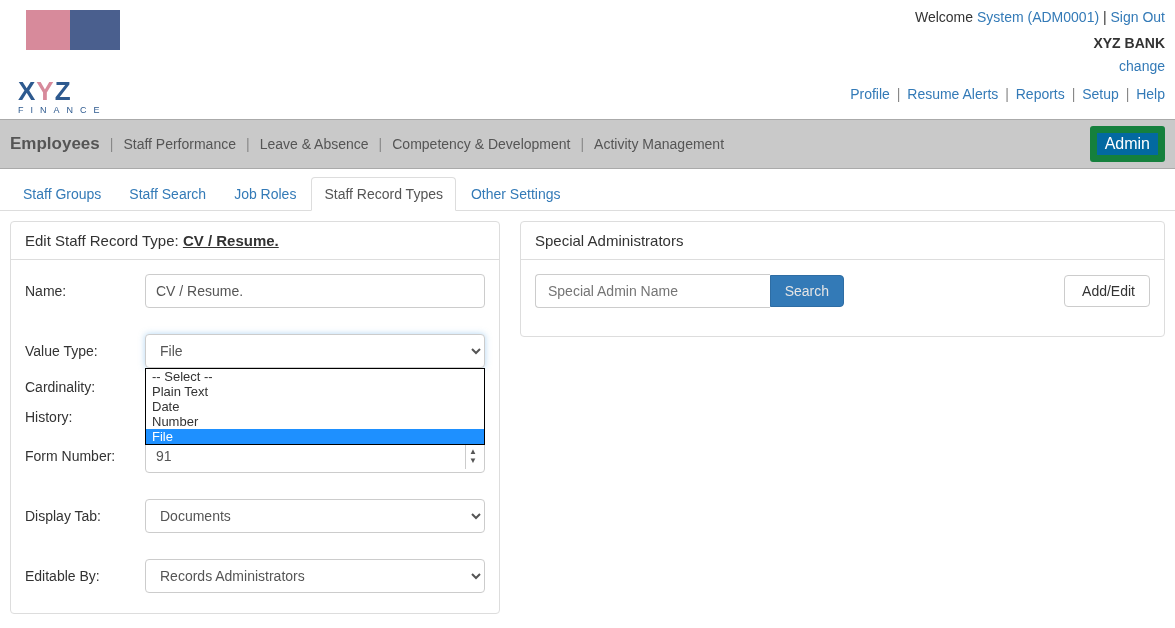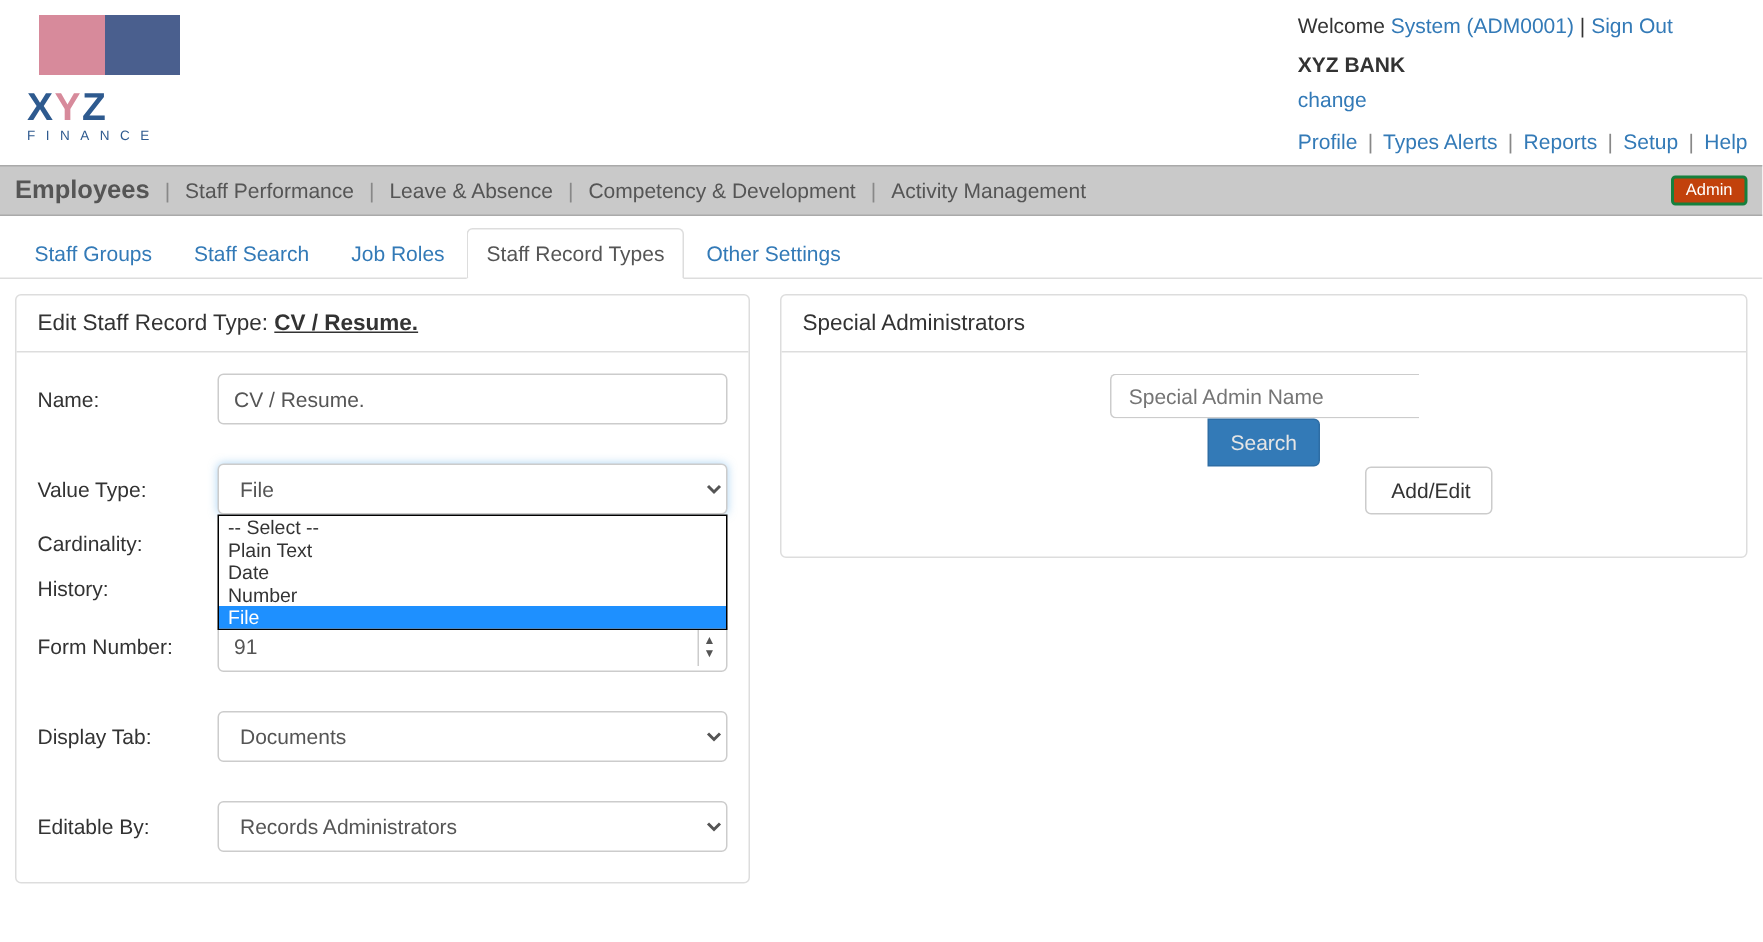--- a/index.html
+++ b/index.html
@@ -12,46 +12,46 @@
     width: 1175px;
   }
   a { color: #337ab7; text-decoration: none; }
 
   
   .topbar { display: flex; justify-content: space-between; padding: 6px 10px 4px 10px; }
   .logo { padding: 4px 0 0 8px; }
   .logo-mark { position: relative; width: 100px; height: 46px; }
   .logo-pink { position: absolute; left: 8px; top: 0; width: 50px; height: 40px; background: #d78a9b; }
   .logo-blue { position: absolute; left: 52px; top: 0; width: 50px; height: 40px; background: #4a5f8e; }
-  .logo-text { font-weight: 800; font-size: 26px; letter-spacing: 1px; color: #2e5a8f; margin-top: 0; }
+  .logo-text { font-weight: 800; font-size: 26px; letter-spacing: 1px; color: #2e5a8f; margin-top: 20px; }
   .logo-text .y { color: #d78a9b; }
   .logo-sub { font-size: 9px; letter-spacing: 7px; color: #2e5a8f; margin-top: -2px; }
-  .top-right { font-size: 14px; line-height: 1.6; }
+  .top-right { text-align: right; font-size: 14px; line-height: 1.6; }
   .top-right .orgname { font-weight: bold; margin-top: 4px; }
   .utility-links { margin-top: 6px; }
   .utility-links .sep { color: #888; margin: 0 3px; }
 
   
   .navbar {
     background: #c9c9c9;
     border-top: 1px solid #aaa;
     border-bottom: 1px solid #aaa;
     padding: 6px 10px;
     display: flex;
     align-items: center;
     justify-content: space-between;
     gap: 20px;
   }
   .navbar-left { display: flex; align-items: center; gap: 6px; }
   .navbar .crumb-main { font-weight: bold; color: #555; font-size: 17px; }
   .navbar .sep { color: #888; margin: 0 4px; }
   .navbar a.navitem { color: #555; font-size: 14px; }
   .admin-badge {
-    background: #c2410c; color: #fff; font-size: 11px; padding: 2px 8px;
-    border-radius: 3px; border: 2px solid #15803d;
+    background: #0369a1; color: #fff; font-size: 16px; padding: 2px 8px;
+    border-radius: 3px; border: 7px solid #15803d;
   }
 
   
   .subtabs {
     border-bottom: 1px solid #ddd;
     padding: 8px 10px 0 10px;
     display: flex;
     gap: 2px;
   }
   .subtabs .tab {
@@ -120,21 +120,21 @@
   .dropdown-open .opt.selected { background: #1e90ff; color: #fff; }
 
   .num-input-wrap { position: relative; }
   .num-input-wrap .spinner {
     position: absolute; right: 4px; top: 4px; bottom: 4px; width: 16px;
     display: flex; flex-direction: column; justify-content: center;
     font-size: 8px; color: #555; border-left: 1px solid #ccc; padding-left: 3px;
   }
 
   
-  .search-row { display: flex; gap: 0; margin-bottom: 14px; align-items: center; flex-direction: column; }
+  .search-row { display: flex; gap: 0; margin-bottom: 14px; align-items: center; }
   .search-row input {
     flex: 1; height: 34px; padding: 6px 12px;
     border: 1px solid #ccc; border-right: none;
     border-radius: 4px 0 0 4px; font-size: 14px; color: #555;
   }
   .btn {
     display: inline-block; padding: 7px 14px; font-size: 14px;
     border: 1px solid #ccc; background: #fff; border-radius: 4px; cursor: pointer;
     color: #333;
   }
@@ -170,21 +170,21 @@
       <span>Welcome </span>
       <a href="#">System (ADM0001)</a>
       <span> | </span>
       <a href="#">Sign Out</a>
     </div>
     <div class="orgname">XYZ BANK</div>
     <div><a href="#">change</a></div>
     <div class="utility-links">
       <a href="#">Profile</a>
       <span class="sep">|</span>
-      <a href="#">Types Alerts</a>
+      <a href="#">Resume Alerts</a>
       <span class="sep">|</span>
       <a href="#">Reports</a>
       <span class="sep">|</span>
       <a href="#">Setup</a>
       <span class="sep">|</span>
       <a href="#">Help</a>
     </div>
   </div>
 </div>
 

